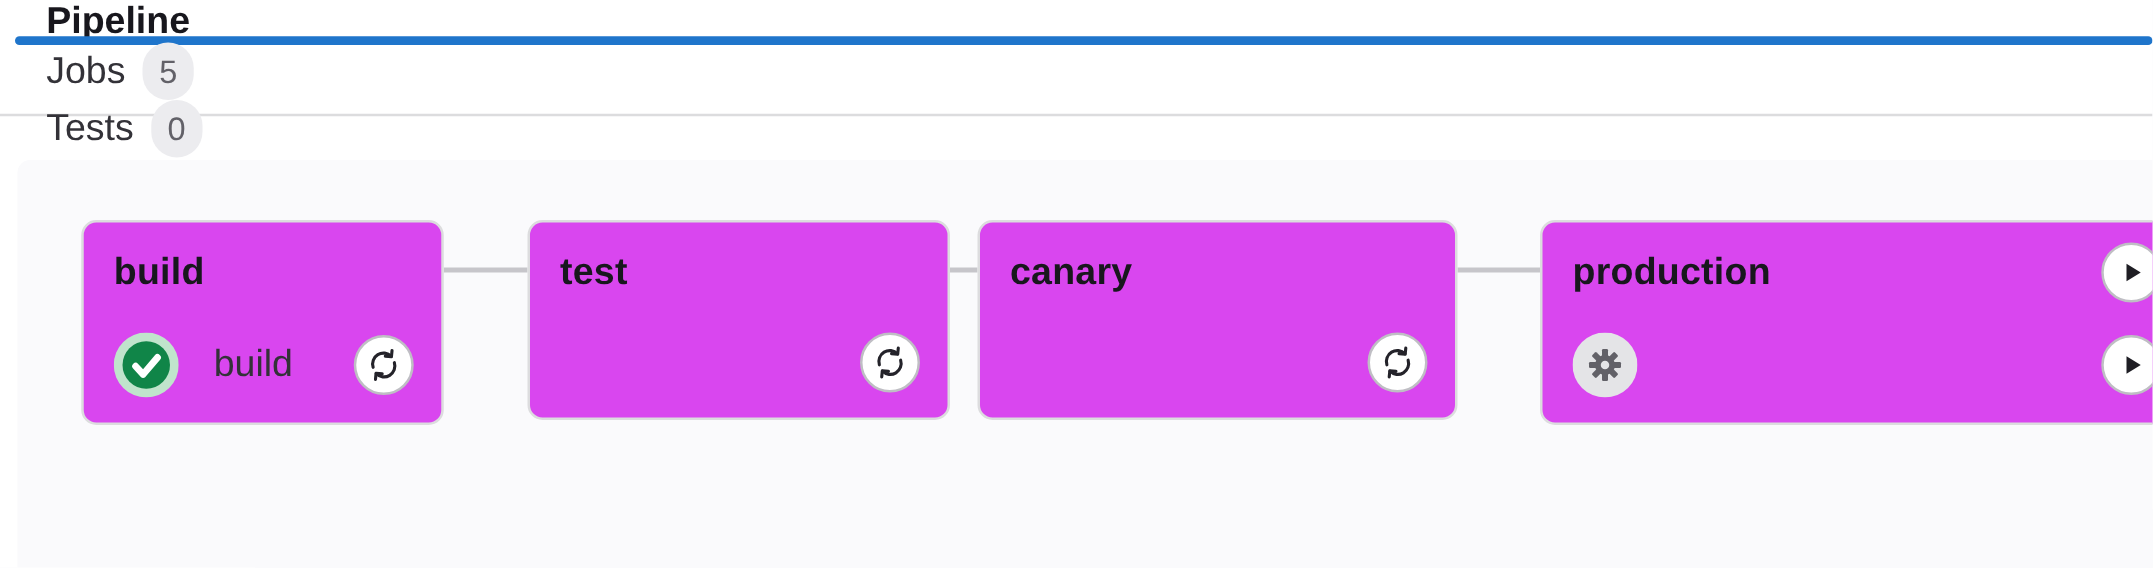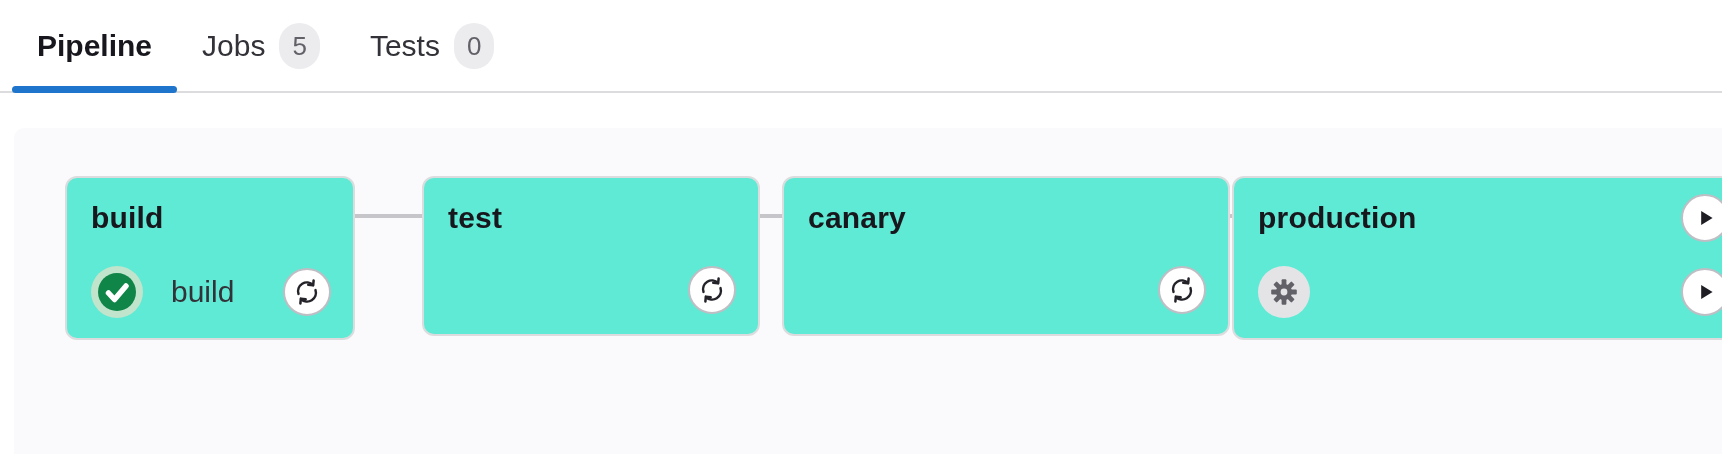--- a/index.html
+++ b/index.html
@@ -12,20 +12,21 @@
     color: #333238;
   }
 
   
   .tabbar {
     display: flex;
     align-items: stretch;
     height: 93px;
     border-bottom: 2px solid #dcdcde;
     padding-left: 12px;
+    flex-direction: column;
   }
   .tab {
     position: relative;
     display: flex;
     align-items: center;
     gap: 14px;
     padding: 0 25px;
     font-size: 30px;
     color: #333238;
     cursor: pointer;
@@ -68,28 +69,28 @@
     height: 4px;
     background: #c6c5ca;
   }
   .connector.c1 { left: 341px;  width: 67px; }
   .connector.c2 { left: 698px;  width: 70px; }
   .connector.c3 { left: 1152px; width: 66px; }
 
   .card {
     position: absolute;
     top: 48px;
-    background: #5eead4;
+    background: #d946ef;
     border: 2px solid #dcdcde;
     border-radius: 12px;
     padding: 16px 22px 20px 24px;
   }
   .card.build      { left: 51px;   width: 290px; }
   .card.test       { left: 408px;  width: 338px; }
-  .card.canary     { left: 768px;  width: 448px; }
+  .card.canary     { left: 768px;  width: 384px; }
   .card.production { left: 1218px; width: 521px; }
 
   .stage-header {
     display: flex;
     align-items: center;
     justify-content: space-between;
     height: 48px;
   }
   .stage-title {
     font-size: 30px;

